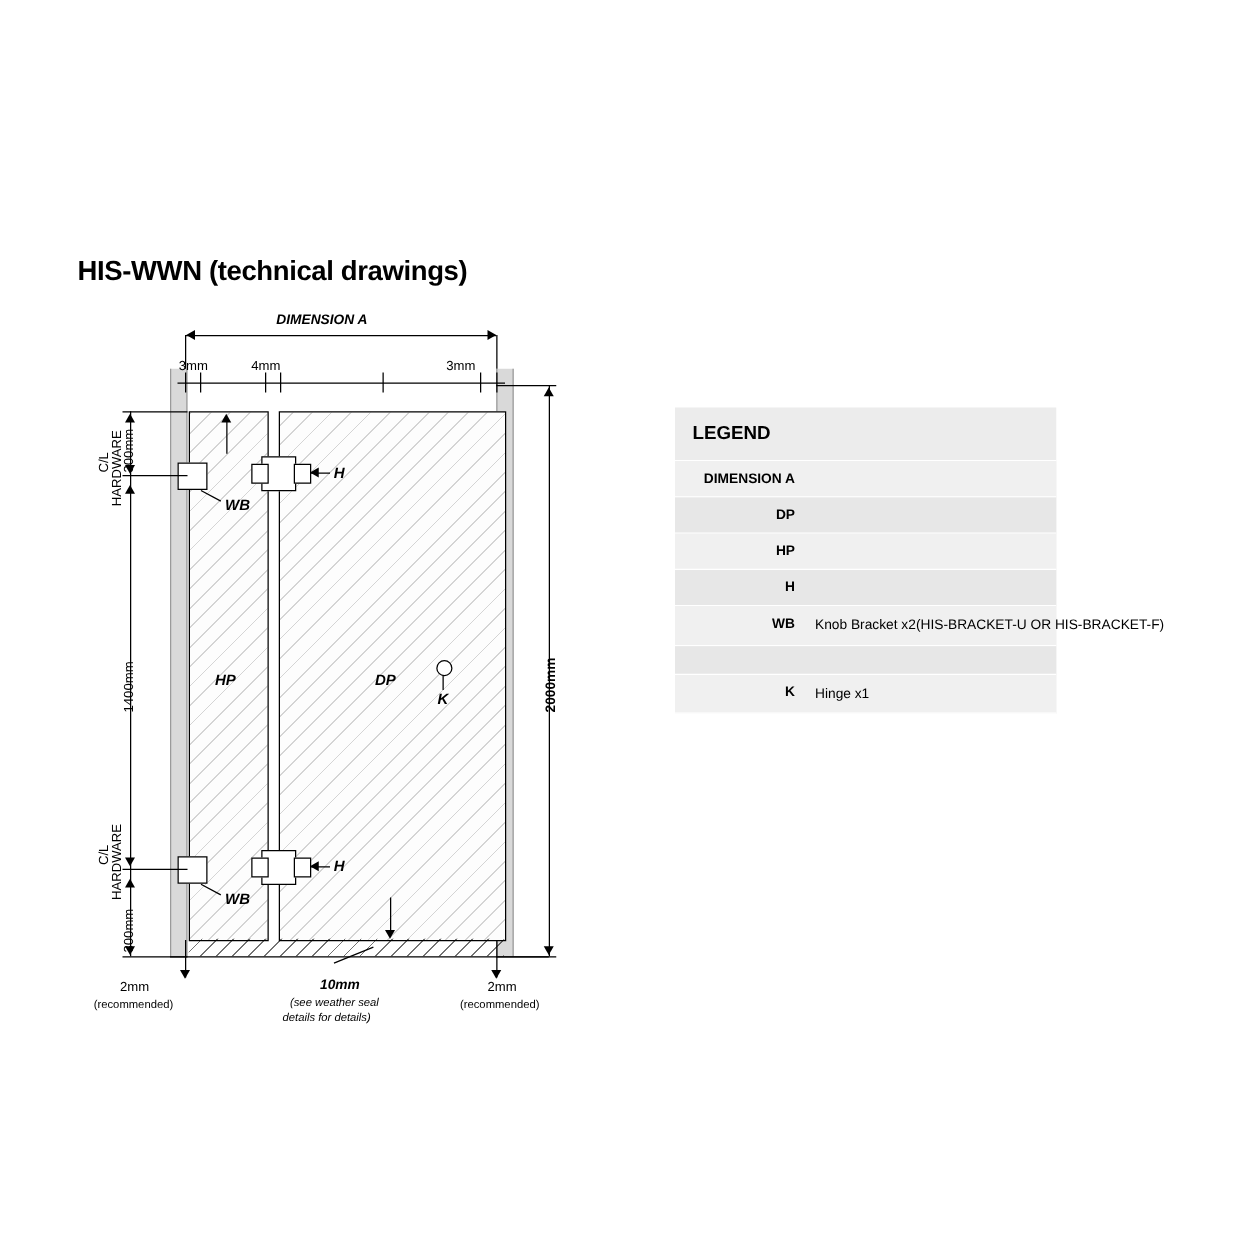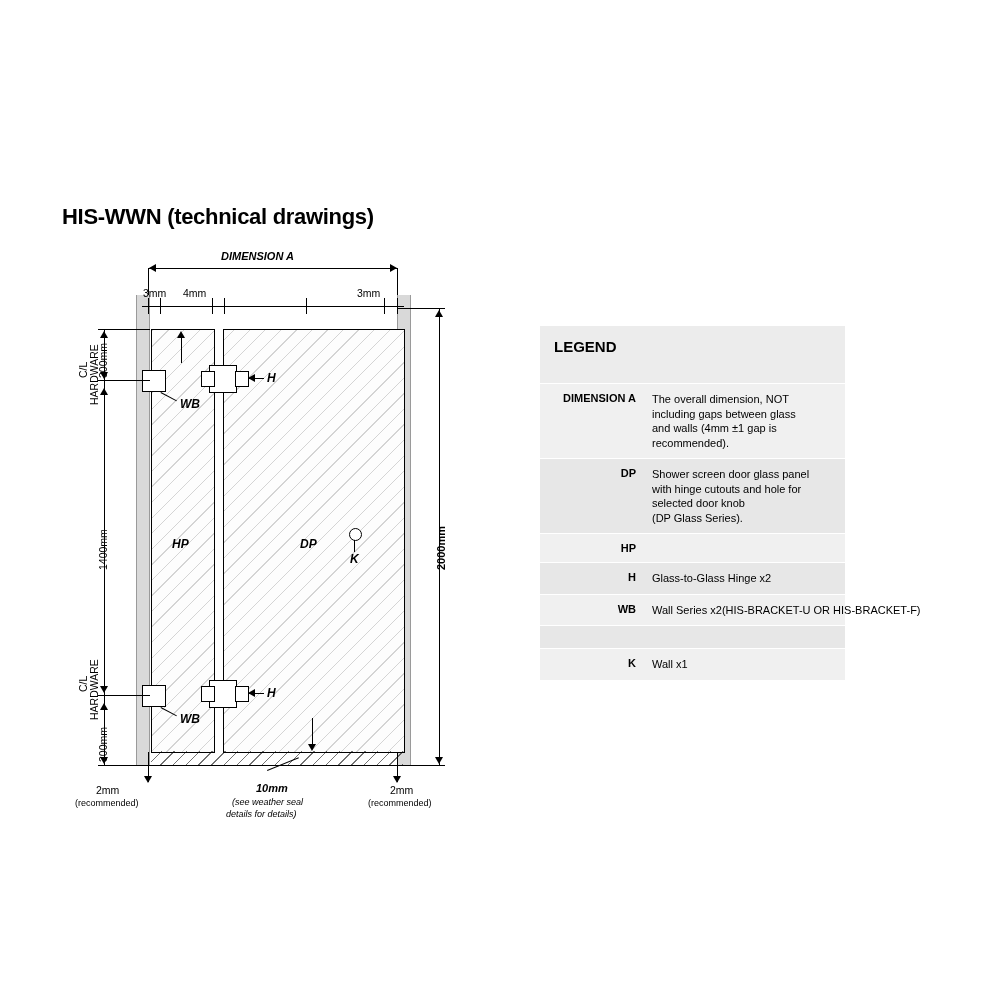--- a/index.html
+++ b/index.html
@@ -182,21 +182,21 @@
   
   #legend {
     position: absolute;
     left: 540px;
     top: 326px;
     width: 305px;
     background: #ececec;
     font-size: 11px;
   }
   #legend .leg-title {
-    padding: 12px 14px 28px 14px;
+    padding: 12px 14px 13px 14px;
     font-size: 15px;
     font-weight: bold;
     border-bottom: 1px solid #ffffff;
   }
   .leg-row {
     display: flex;
     border-bottom: 1px solid #ffffff;
     min-height: 26px;
   }
   .leg-row:nth-child(odd) { background: #e7e7e7; }
@@ -245,21 +245,21 @@
 
   <div class="dim-h" style="left:82px; top:66px; width:262px;"></div>
   <div class="ext" style="left:88px; top:58px; height:16px;"></div>
   <div class="ext" style="left:100px; top:58px; height:16px;"></div>
   <div class="ext" style="left:152px; top:58px; height:16px;"></div>
   <div class="ext" style="left:164px; top:58px; height:16px;"></div>
   <div class="ext" style="left:246px; top:58px; height:16px;"></div>
   <div class="ext" style="left:324px; top:58px; height:16px;"></div>
   <div class="ext" style="left:337px; top:58px; height:16px;"></div>
   <div class="txt" style="left:83px; top:47px;">3mm</div>
-  <div class="txt" style="left:123px; top:47px;">4mm</div>
+  <div class="txt" style="left:141px; top:47px;">4mm</div>
   <div class="txt" style="left:297px; top:47px;">3mm</div>
 
   <div class="glass glass-hp"></div>
   <div class="glass glass-dp"></div>
   <div class="panel-label lbl-hp">HP</div>
   <div class="panel-label lbl-dp">DP</div>
 
   <div class="dim-v" style="left:121px; top:95px; height:28px;"></div>
   <div class="arrow arrow-u" style="left:117px; top:91px;"></div>
 
@@ -338,45 +338,36 @@
   <div class="txt txt-i" style="left:172px; top:557px; font-size:9px;">(see weather seal</div>
   <div class="txt txt-i" style="left:166px; top:569px; font-size:9px;">details for details)</div>
 
 </div>
 
 <div id="legend">
   <div class="leg-title">LEGEND</div>
 
   <div class="leg-row">
     <div class="leg-key">DIMENSION A</div>
-    <div class="leg-val">The overall dimension, NOT
-including gaps between glass
-and walls (4mm ±1 gap is
-recommended).</div>
   </div>
   <div class="leg-row">
     <div class="leg-key">DP</div>
-    <div class="leg-val">Shower screen door glass panel
-with hinge cutouts and hole for
-selected door knob
-(DP Glass Series).</div>
   </div>
   <div class="leg-row">
     <div class="leg-key">HP</div>
   </div>
   <div class="leg-row">
     <div class="leg-key">H</div>
-    <div class="leg-val">Glass-to-Glass Hinge x2</div>
   </div>
   <div class="leg-row">
     <div class="leg-key">WB</div>
-    <div class="leg-val nowrap">Wall Series x2(HIS-BRACKET-U OR HIS-BRACKET-F)</div>
+    <div class="leg-val nowrap">Knob Bracket x2(HIS-BRACKET-U OR HIS-BRACKET-F)</div>
   </div>
   <div class="leg-row spacer">
     <div class="leg-key"></div>
     <div class="leg-val"></div>
   </div>
   <div class="leg-row">
     <div class="leg-key">K</div>
-    <div class="leg-val">Wall x1</div>
+    <div class="leg-val">Hinge x1</div>
   </div>
 
 </div>
 
 </body></html>

